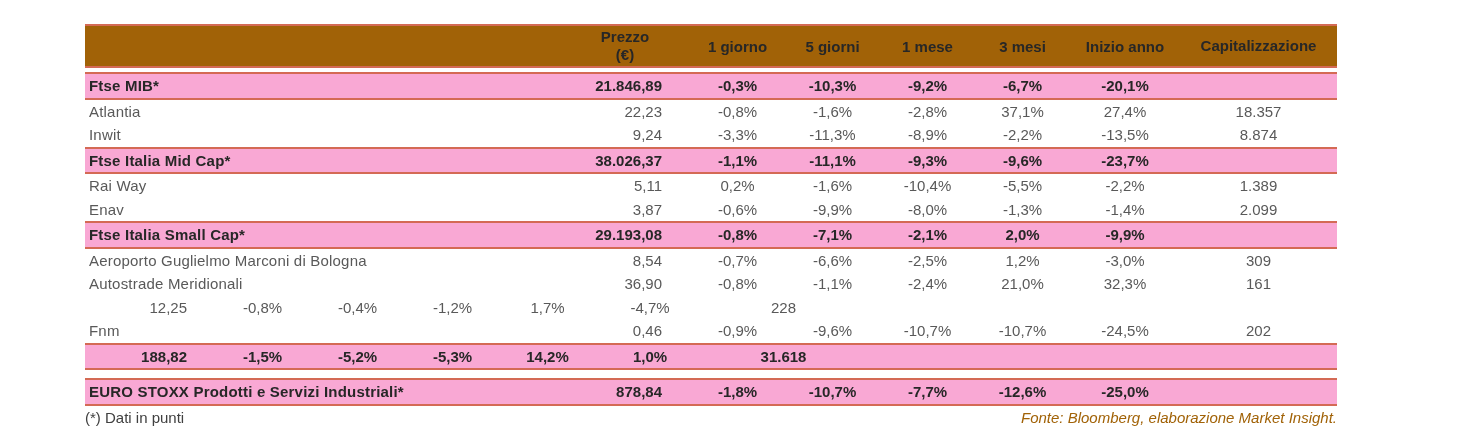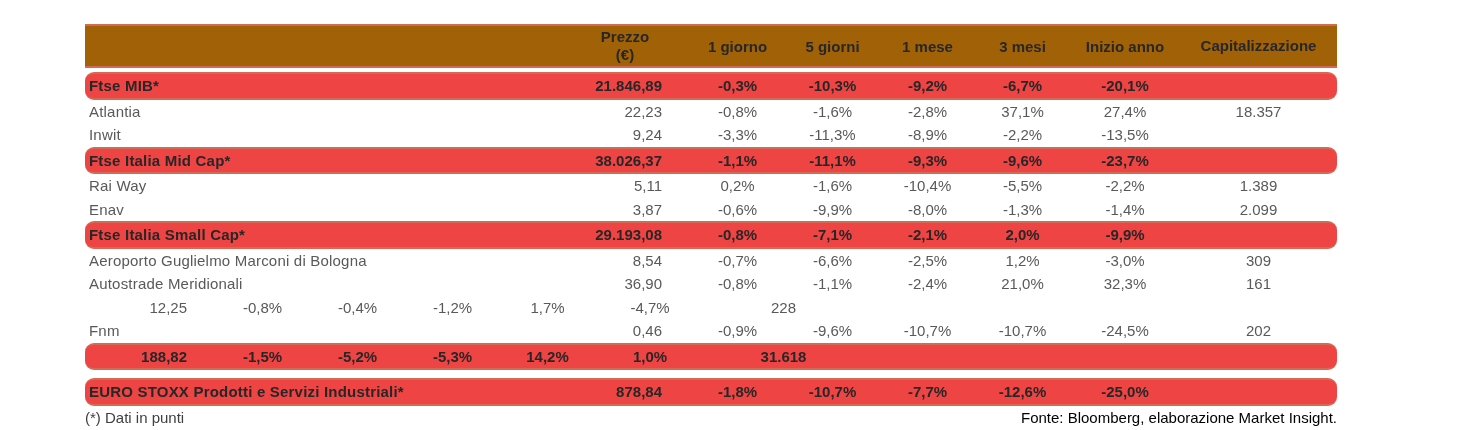--- a/index.html
+++ b/index.html
@@ -53,40 +53,40 @@
   }
   .two-line span{display:block;}
 
   .r-stock{
     height:23.5px;
     background:#ffffff;
     color:#595959;
   }
   .r-index{
     height:23.5px;
-    background:#ef4444;
+    background:#f9a8d4;
     color:#272727;
     font-weight:bold;
     border-top:2px solid #D46A55;
     border-bottom:2px solid #D46A55;
-    border-radius:9px;
   }
   .g4{height:4px;}
   .g8{height:8px;}
 
   .footer{
     display:flex;
     justify-content:space-between;
     align-items:center;
     padding-top:3px;
     font-size:15px;
     color:#404040;
   }
   .footer .source{
-    color:#000000;
+    font-style:italic;
+    color:#a16207;
   }
 </style>
 </head>
 <body>
 
 <div class="sheet">
 
   <div class="tbl">
 
     <div class="tr thead">
@@ -130,20 +130,21 @@
     </div>
 
     <div class="tr r-stock">
       <div class="td c-name">Inwit</div>
       <div class="td c-prezzo">9,24</div>
       <div class="td c-pct">-3,3%</div>
       <div class="td c-pct">-11,3%</div>
       <div class="td c-pct">-8,9%</div>
       <div class="td c-pct">-2,2%</div>
       <div class="td c-ytd">-13,5%</div>
+      <div class="td c-cap">8.874</div>
     </div>
 
     <div class="tr r-index">
       <div class="td c-name">Ftse Italia Mid Cap*</div>
       <div class="td c-prezzo">38.026,37</div>
       <div class="td c-pct">-1,1%</div>
       <div class="td c-pct">-11,1%</div>
       <div class="td c-pct">-9,3%</div>
       <div class="td c-pct">-9,6%</div>
       <div class="td c-ytd">-23,7%</div>

